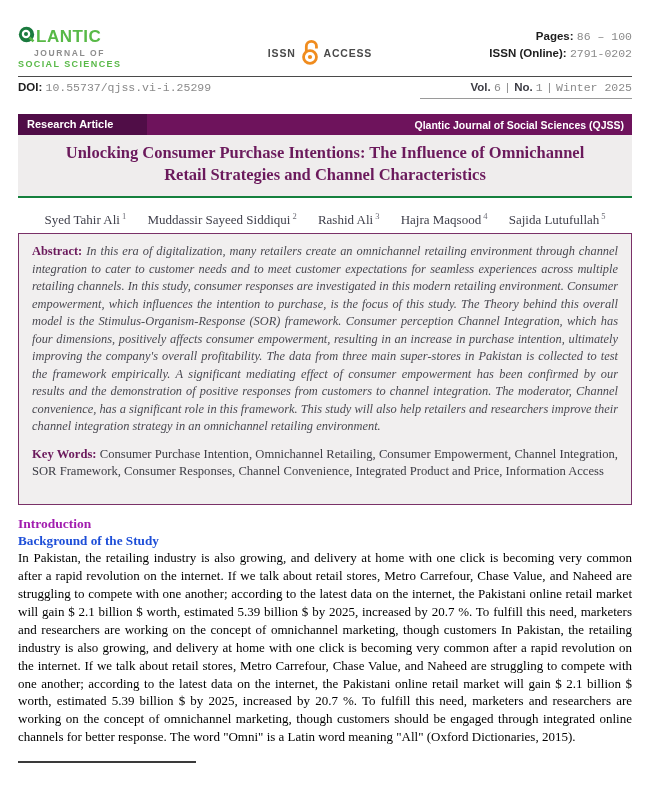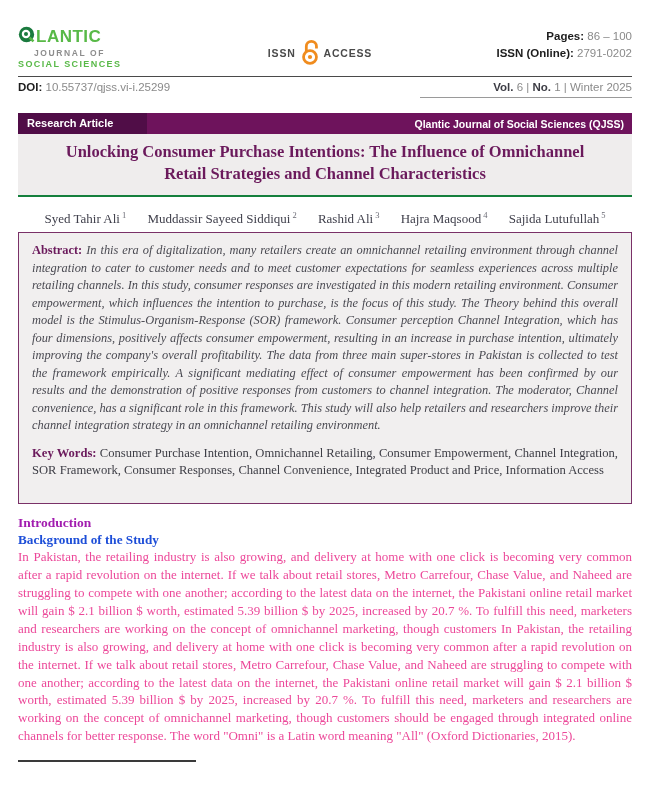--- a/index.html
+++ b/index.html
@@ -11,21 +11,21 @@
   .hdr-top { display: flex; align-items: flex-start; }
   .logo { width: 160px; }
   .logo-row1 { display: flex; align-items: center; gap: 1px; }
   .logo-name { font-family: "Liberation Sans", sans-serif; font-weight: bold; font-size: 17px; color: #58b947; letter-spacing: .5px; }
   .logo-line2 { font-family: "Liberation Sans", sans-serif; font-weight: bold; font-size: 8.5px; color: #8d8d8d; letter-spacing: 1.6px; margin: 1px 0 0 16px; }
   .logo-line3 { font-family: "Liberation Sans", sans-serif; font-weight: bold; font-size: 9px; color: #58b947; letter-spacing: 1.4px; margin-top: 1px; }
   .oa { flex: 1; display: flex; align-items: center; justify-content: center; gap: 2px; margin-top: 10px; }
   .oa-word { font-family: "Liberation Sans", sans-serif; font-weight: bold; font-size: 10.5px; color: #4a4a4a; letter-spacing: .8px; }
   .meta { width: 170px; text-align: right; font-family: "Liberation Sans", sans-serif; font-size: 11.5px; line-height: 17px; margin-top: 2px; }
   .meta b, .doirow b { color: #1d1d1d; }
-  .gray { color: #8a8a8a; }
+  .gray { color: #8a8a8a; font-family: Liberation Mono, monospace; }
   .hdr-rule { border-top: 1.2px solid #4a4a4a; margin-top: 6px; }
   .hdr-bottom { display: flex; justify-content: space-between; align-items: flex-start; font-family: "Liberation Sans", sans-serif; font-size: 11.5px; padding-top: 4px; }
   .volrow { border-bottom: 1px solid #9a9a9a; padding-bottom: 4px; width: 212px; text-align: right; }
 
   
   .banner { margin-top: 15px; background: #6e135c; display: flex; justify-content: space-between; align-items: stretch; font-family: "Liberation Sans", sans-serif; }
   .banner-left { background: #500d47; color: #fff; font-weight: bold; font-size: 11px; padding: 4px 34px 4px 9px; }
   .banner-right { color: #fff; font-weight: bold; font-size: 10.5px; padding: 5px 8px 4px 0; }
 
   
@@ -43,21 +43,21 @@
 
   
   .abs-box { margin-top: 5px; border: 1.5px solid #7a3168; background: #f1efef; padding: 9px 13px 23px 13px; }
   .abs-text { font-style: italic; font-size: 12.4px; line-height: 1.41; text-align: justify; color: #4a4a52; }
   .abs-label, .kw-label { font-style: normal; font-weight: bold; color: #6b1a5c; }
   .kw-text { margin-top: 10px; font-size: 12.6px; line-height: 1.4; text-align: justify; color: #3d3d45; }
 
   
   .h-section { margin-top: 10px; font-size: 13.5px; font-weight: bold; color: #a21caf; line-height: 1.3; }
   .h-sub { font-size: 13.2px; font-weight: bold; color: #1d4ed8; line-height: 1.3; }
-  .body-text { font-size: 13px; line-height: 1.375; text-align: justify; color: #ec4899; }
+  .body-text { font-size: 13px; line-height: 1.375; text-align: justify; color: #000000; }
 
   .foot-rule { margin-top: 15px; width: 178px; border-top: 2px solid #3a3a3a; }
 </style>
 </head>
 <body>
 
 <div class="page">
 
   <div class="hdr-top">
     <div class="logo">

